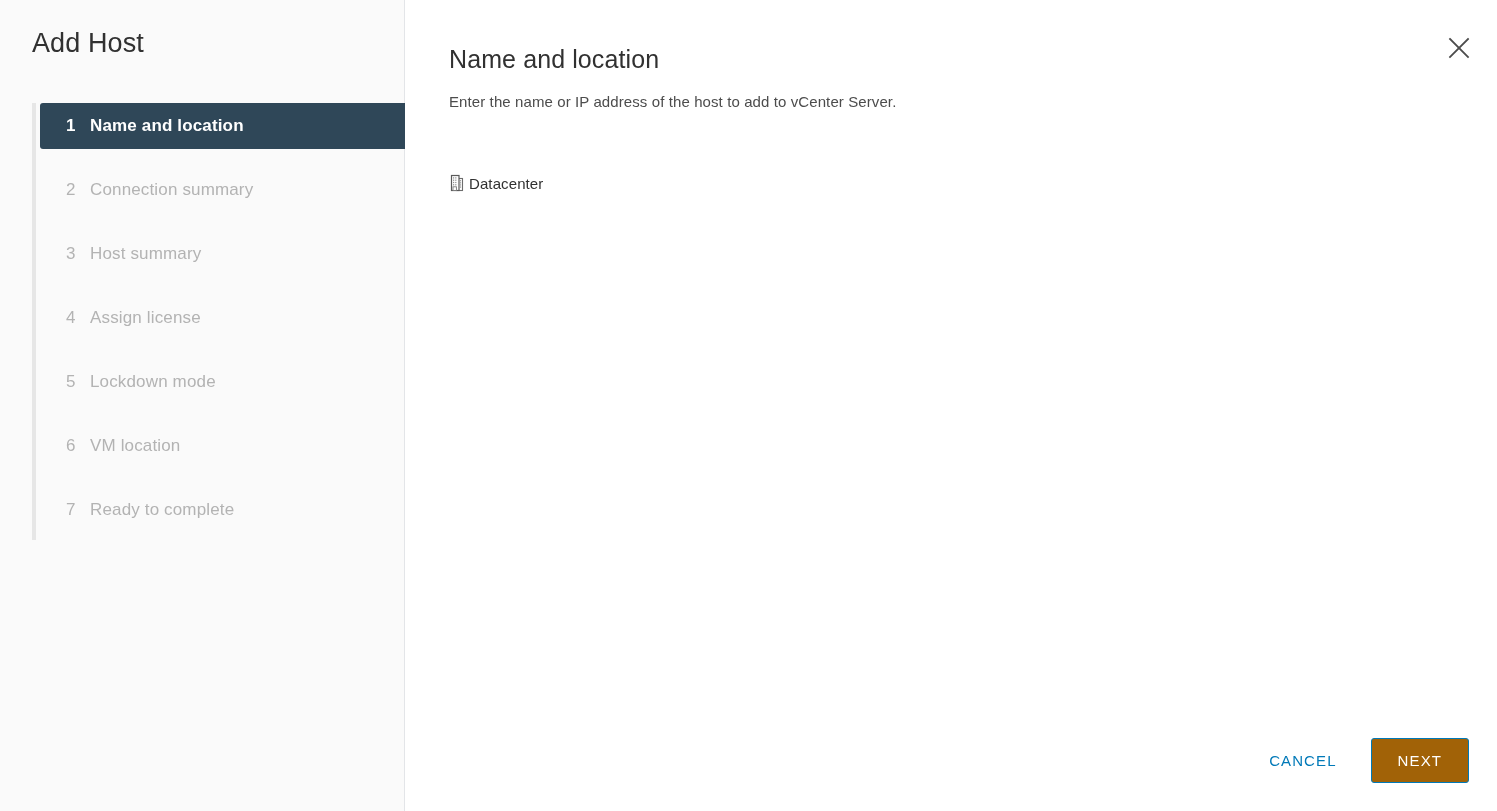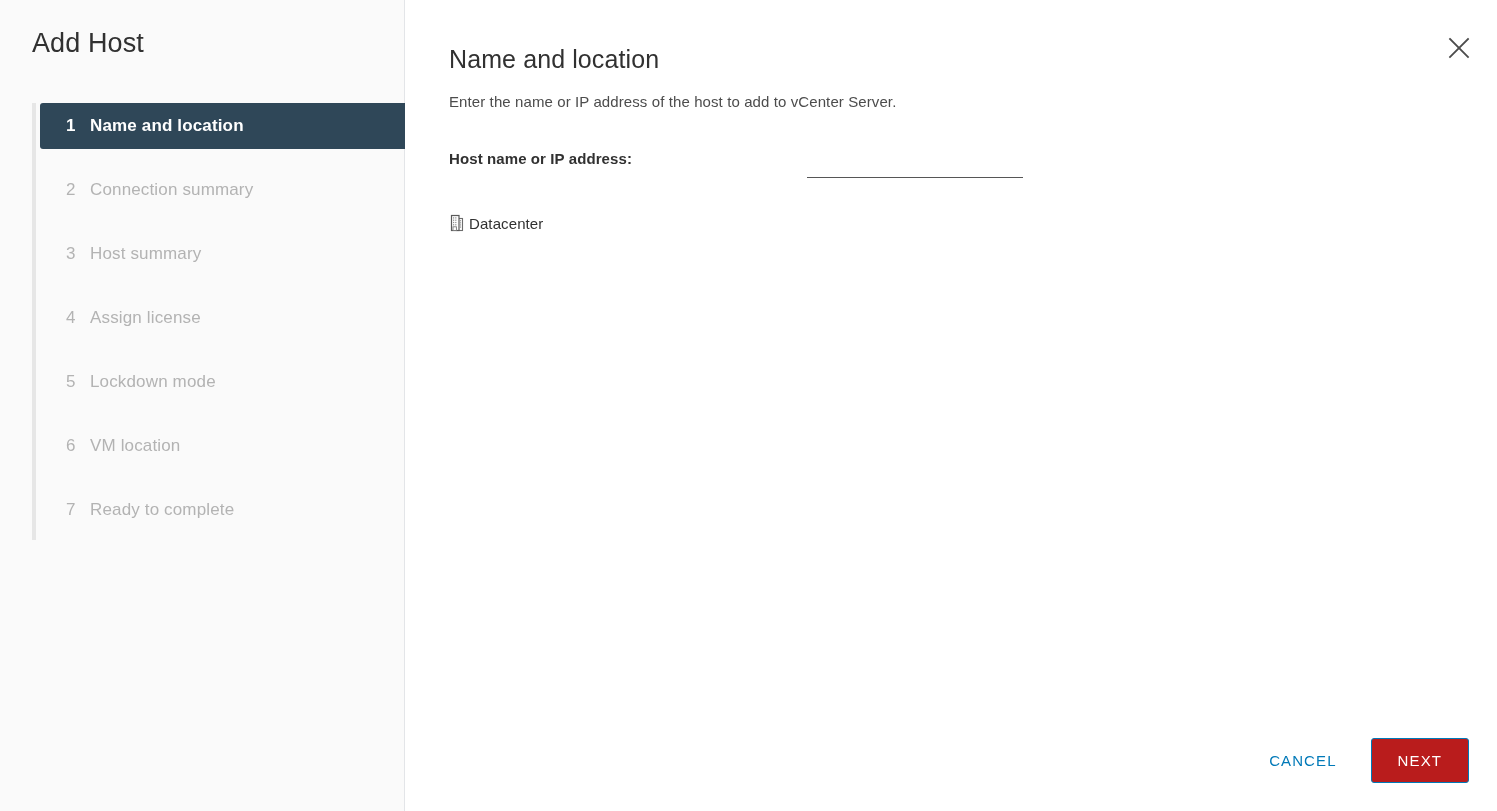--- a/index.html
+++ b/index.html
@@ -193,21 +193,21 @@
     border: none;
     color: #0079b8;
     font-family: "Liberation Sans", sans-serif;
     font-size: 15px;
     letter-spacing: 1.1px;
     font-weight: 400;
     cursor: pointer;
     padding: 8px 6px;
   }
   .btn-next {
-    background: #b91c1c;
+    background: #a16207;
     border: 1px solid #0079b8;
     color: #ffffff;
     font-family: "Liberation Sans", sans-serif;
     font-size: 15px;
     letter-spacing: 1.1px;
     font-weight: 400;
     cursor: pointer;
     border-radius: 3px;
     padding: 13px 26px;
     min-width: 96px;
@@ -277,24 +277,20 @@
 
     <button class="close-btn">
       <svg width="22" height="22" viewBox="0 0 22 22" aria-hidden="true">
         <line x1="2" y1="2" x2="20" y2="20" stroke="#4c4c4c" stroke-width="1.8" stroke-linecap="square"></line>
         <line x1="20" y1="2" x2="2" y2="20" stroke="#4c4c4c" stroke-width="1.8" stroke-linecap="square"></line>
       </svg>
     </button>
 
     <div class="form">
 
-      <div class="form-row">
-        <label class="form-label">Host name or IP address:</label>
-        <input class="host-input" type="text" placeholder="" style="">
-      </div>
 
       <div class="form-row second">
         <div class="location-value">
           <svg class="dc-icon" viewBox="0 0 20 20" aria-hidden="true">
             <rect x="7.5" y="5.5" width="6" height="12" fill="#ffffff" stroke="#6d6d6d" stroke-width="1.1"></rect>
             <g fill="#8c8c8c">
               <rect x="9" y="7.2" width="1.1" height="1.1"></rect>
                 <rect x="11" y="7.2" width="1.1" height="1.1"></rect>
               <rect x="9" y="9.3" width="1.1" height="1.1"></rect>
                 <rect x="11" y="9.3" width="1.1" height="1.1"></rect>

